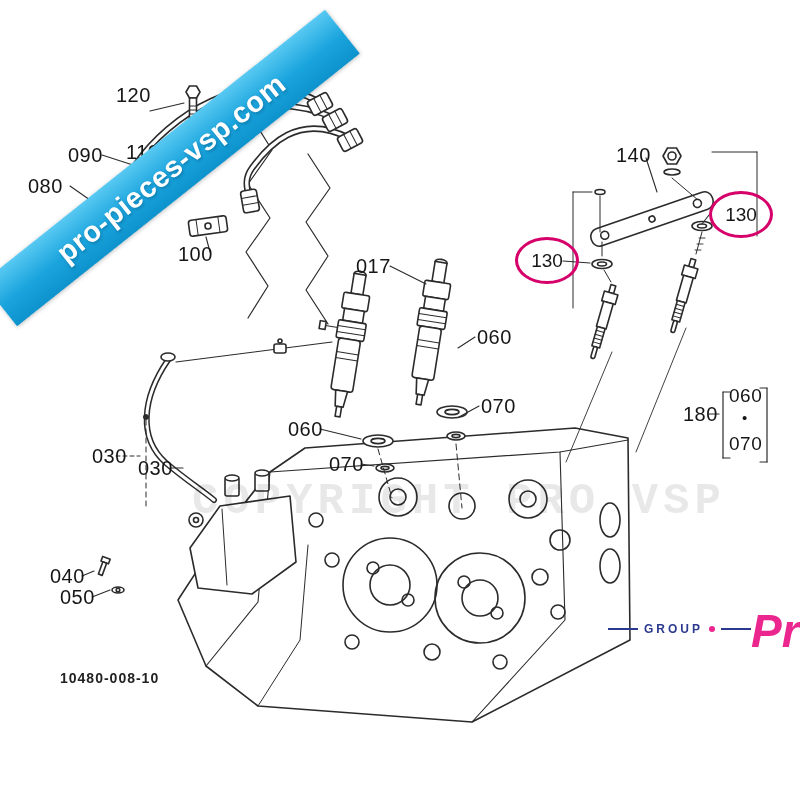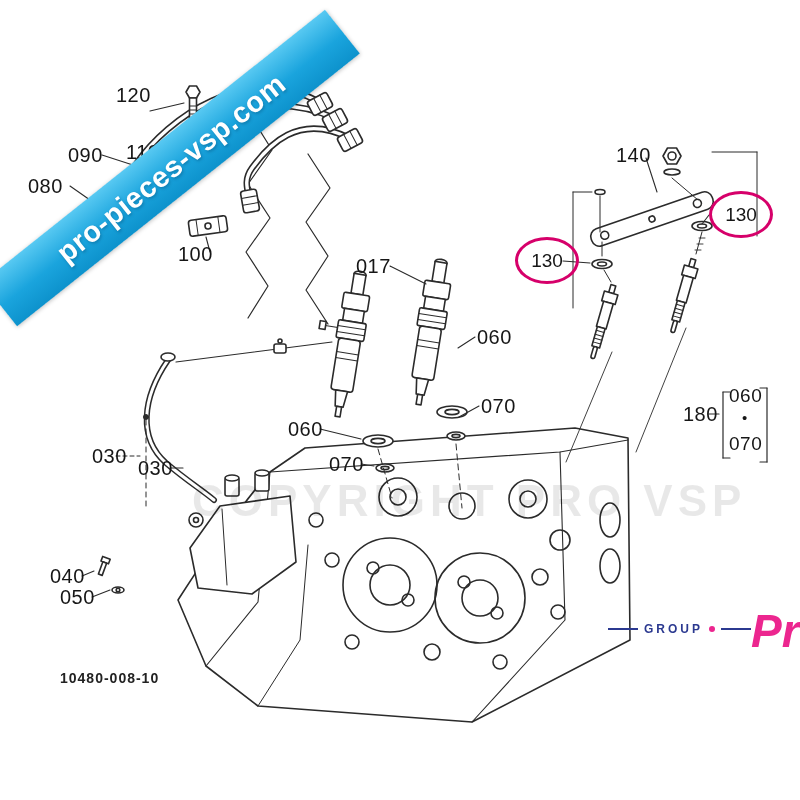--- a/index.html
+++ b/index.html
@@ -2,21 +2,21 @@
 <html><head>
 <meta charset="utf-8">
 <style>
   html,body{margin:0;padding:0;background:#ffffff;}
   body{width:800px;height:800px;overflow:hidden;position:relative;font-family:"Liberation Sans",sans-serif;}
   .stage{position:absolute;left:0;top:0;width:800px;height:800px;}
   svg.lineart{position:absolute;left:0;top:0;}
   .watermark{
     position:absolute;left:192px;top:476px;white-space:nowrap;
     font-size:44px;font-weight:700;letter-spacing:5px;color:#000;opacity:.085;
-    pointer-events:none;z-index:3;
+    pointer-events:none;z-index:3;font-family:Liberation Mono, monospace;
   }
   .plabel{
     position:absolute;font-size:20px;font-weight:500;color:#161616;
     letter-spacing:.5px;z-index:4;line-height:1;
   }
   .plabel.small{font-size:19px;}
   .circled{
     position:absolute;width:64px;height:47px;box-sizing:border-box;
     border:3.5px solid #d6006a;border-radius:50%;
     display:flex;align-items:center;justify-content:center;

